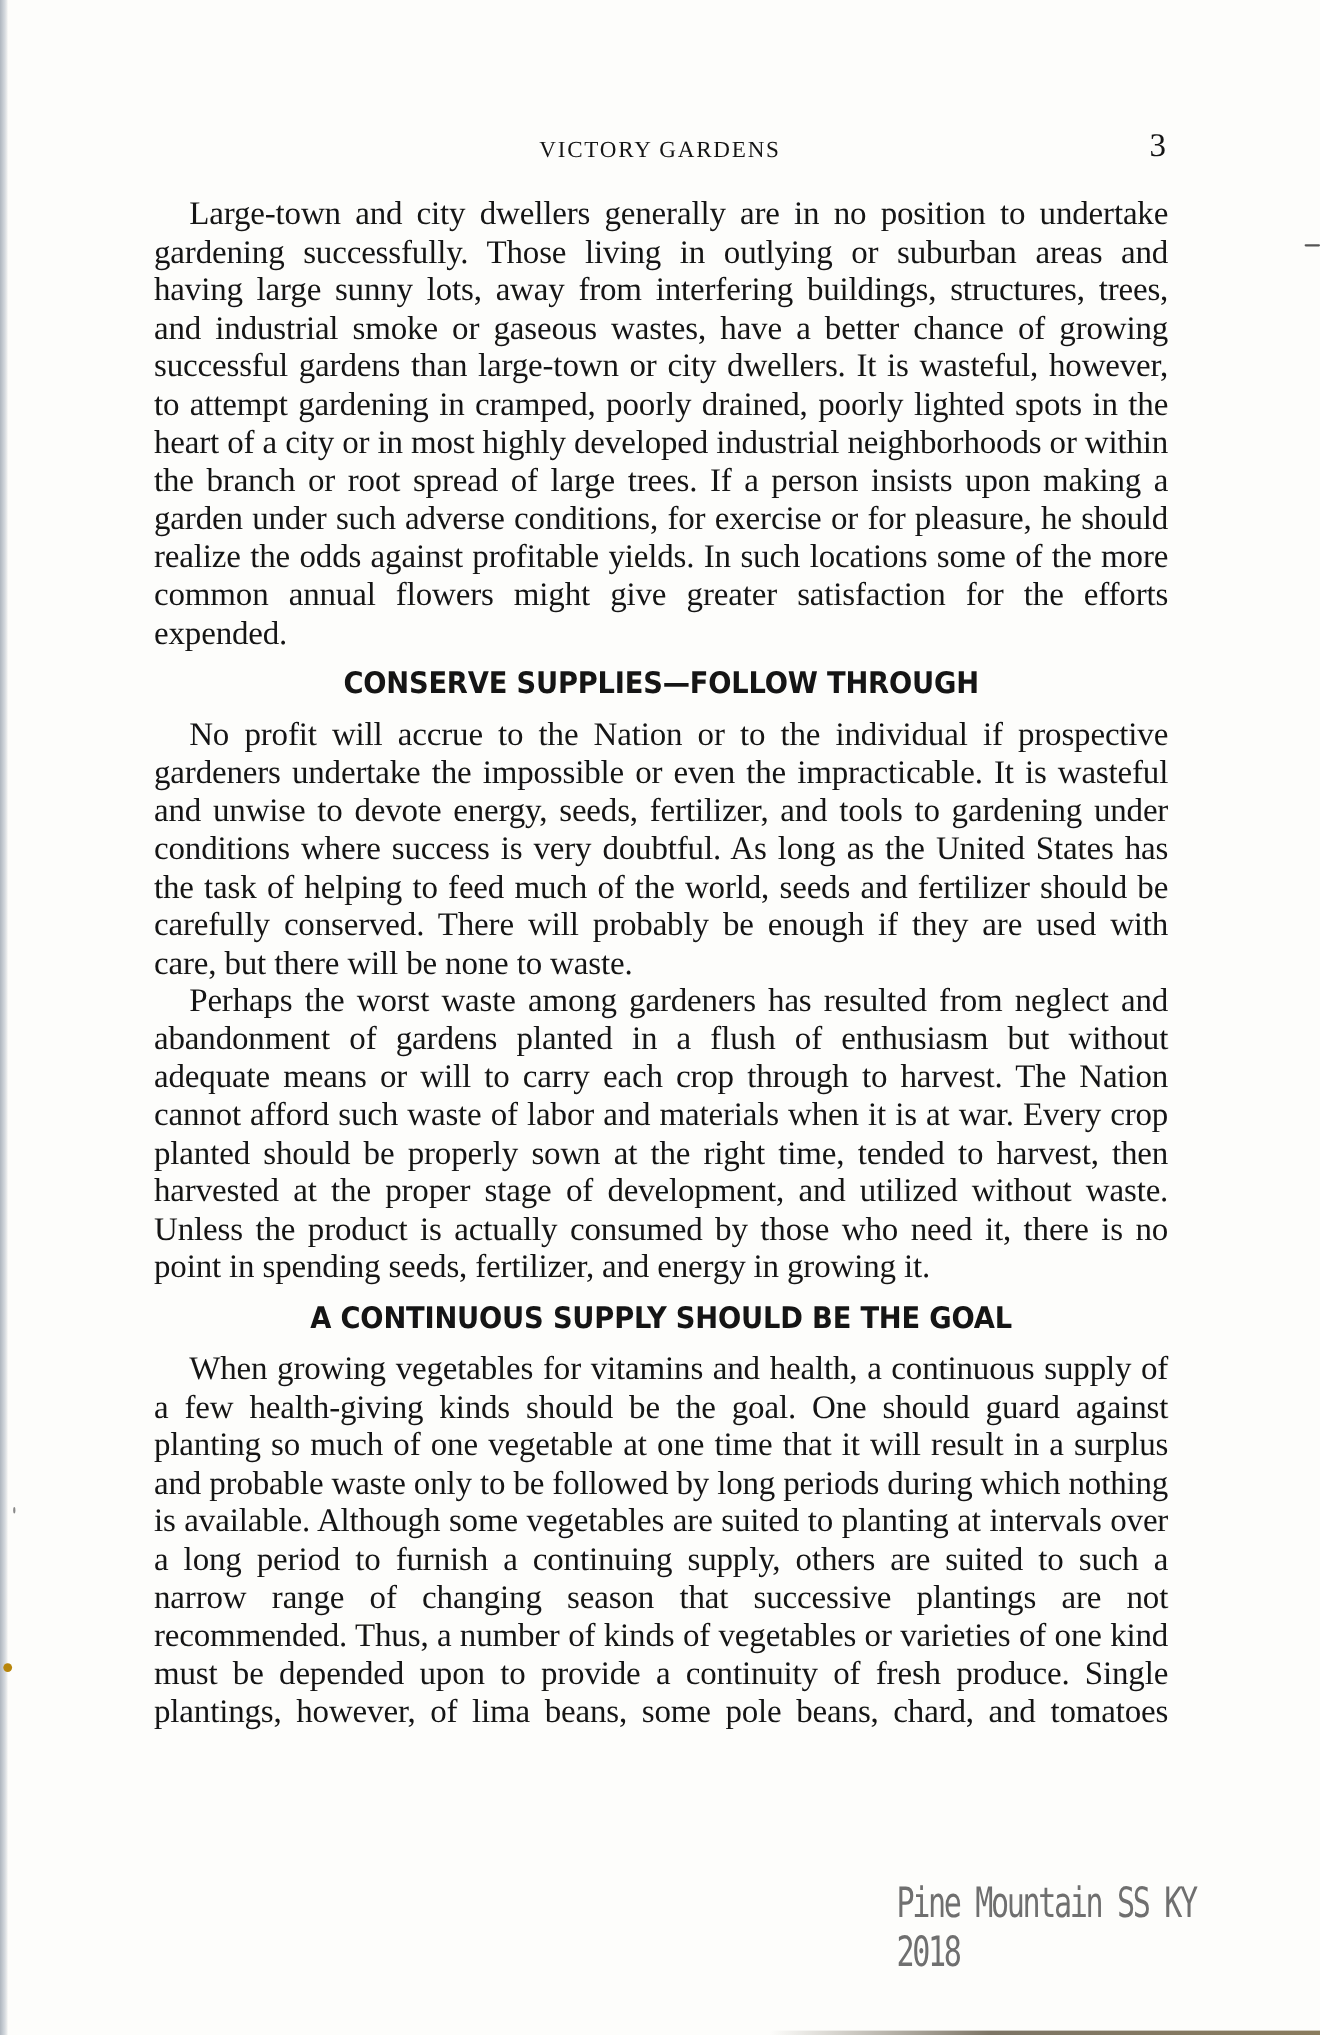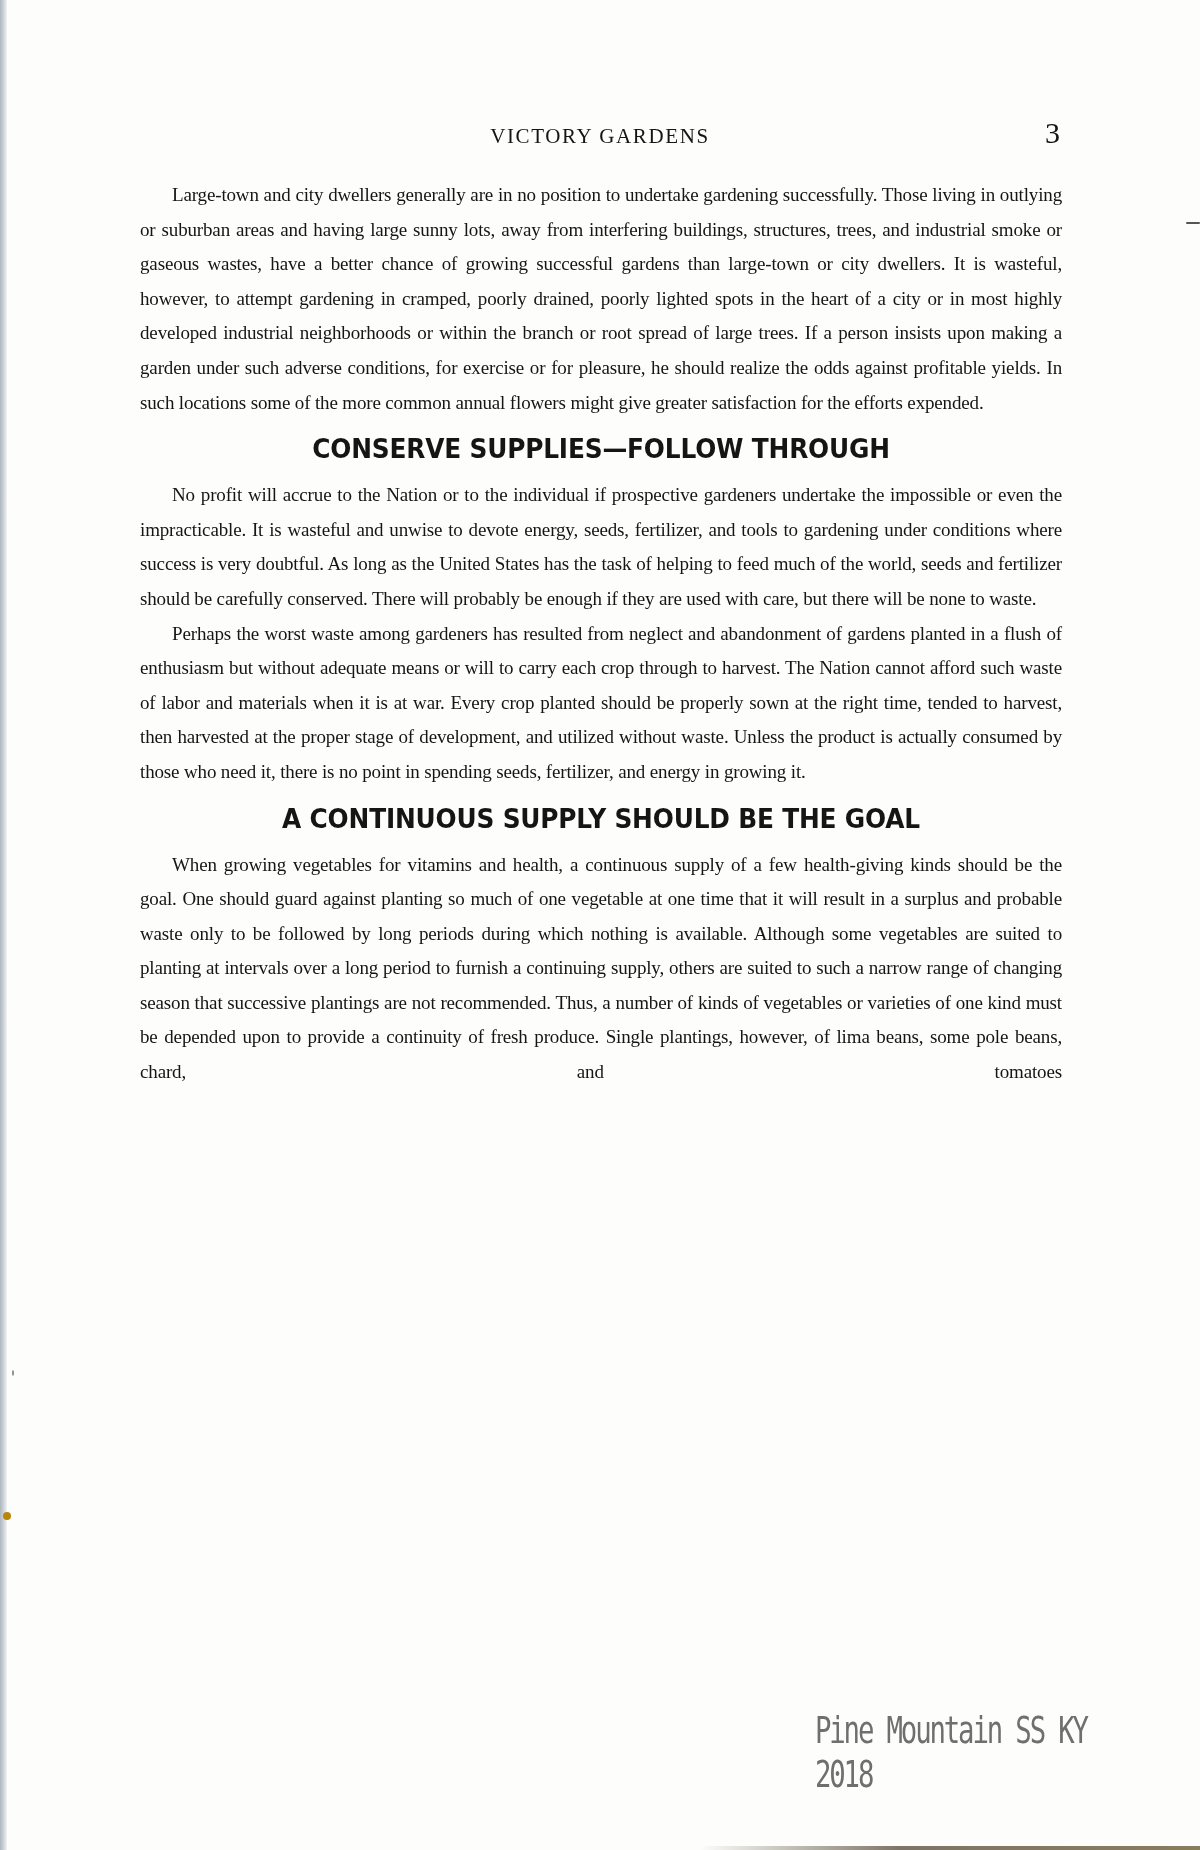--- a/index.html
+++ b/index.html
@@ -26,21 +26,21 @@
       position: absolute; left: 0; right: 0; text-align: center;
       font-size: 21px; letter-spacing: 1.6px; top: 4px;
     }
     .page-number {
       position: absolute; right: 0; top: -4px; font-size: 30px;
     }
     .column {
       position: absolute; left: 140px; top: 178px; width: 922px;
     }
     p.body {
-      margin: 0; font-size: 19px; line-height: 34.6px;
+      margin: 0; font-size: 30px; line-height: 34.6px;
       text-align: justify; text-align-last: left;
       text-indent: 32px; letter-spacing: -0.15px;
       word-spacing: 0px;
     }
     h2.section {
       margin: 12px 0 12px 0; text-align: center;
       font-family: "DejaVu Sans", "Liberation Sans", sans-serif;
       font-weight: bold; font-size: 27px; letter-spacing: -0.2px;
       line-height: 34px; transform: scaleX(0.92);
     }

